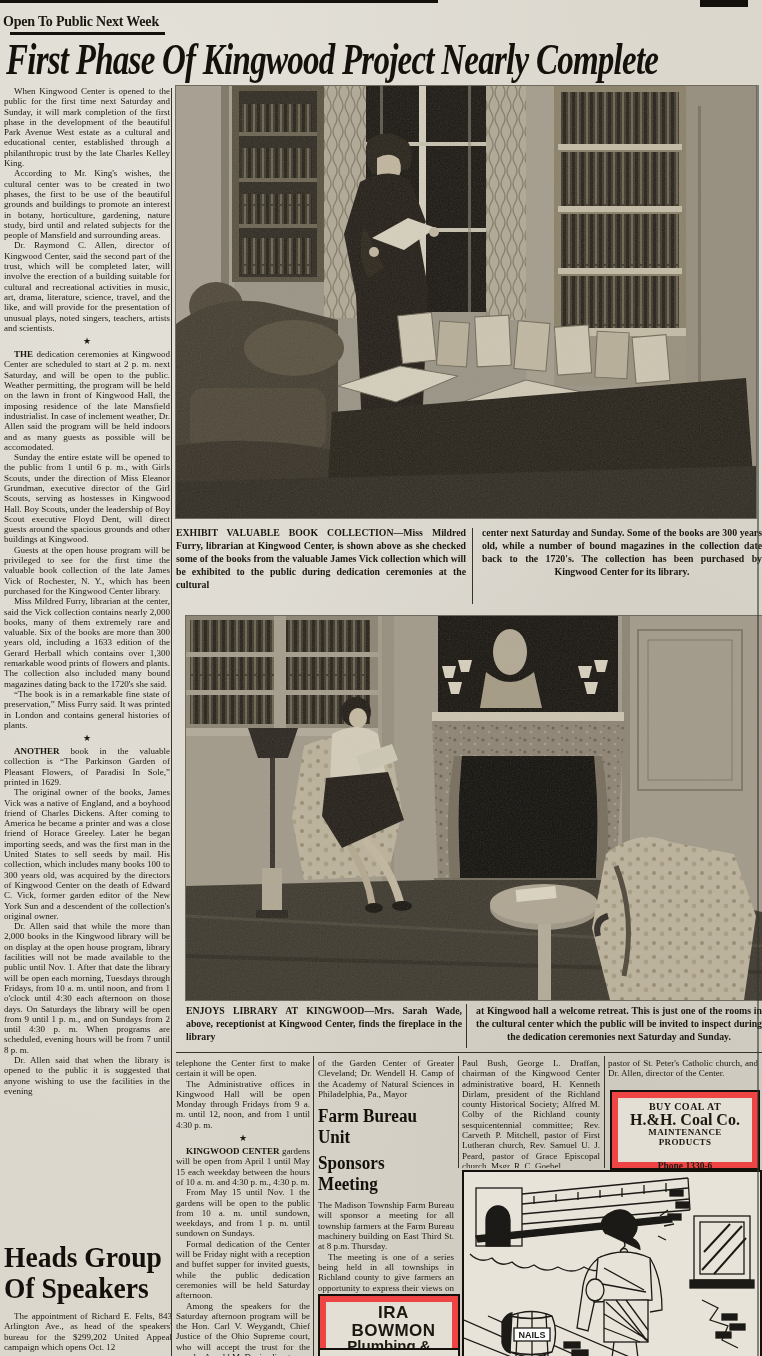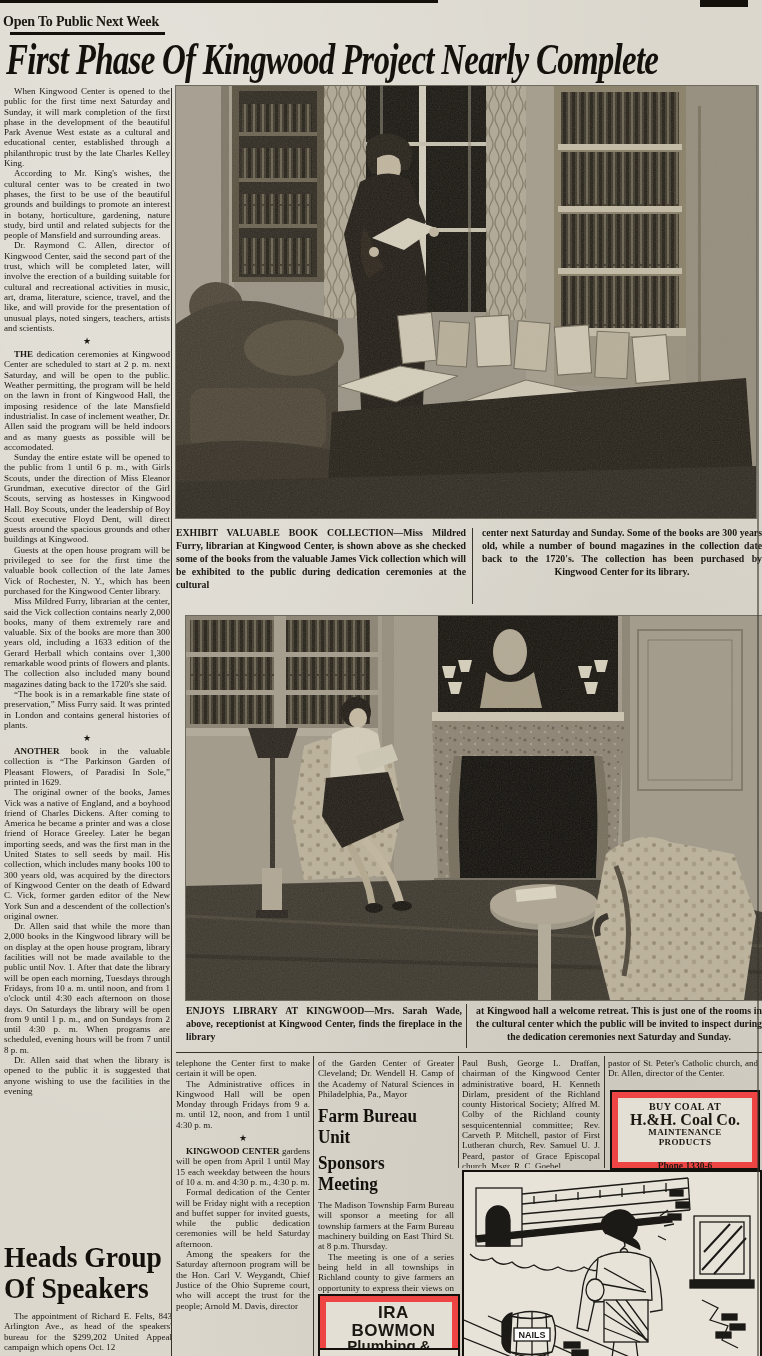--- a/index.html
+++ b/index.html
@@ -256,20 +256,21 @@
     <div class="caption cap-right" style="width:286px;">at Kingwood hall a welcome retreat.  This is just one of the rooms in the cultural center which the public will be invited to inspect during the dedication ceremonies next Saturday and Sunday.</div>
   </div>
   <div class="vrule" style="left:466px;top:1004px;height:44px;"></div>
   <div class="hrule" style="left:176px;top:1052px;width:586px;"></div>
 
   <div class="abs bodytext" style="left:176px;top:1058px;width:134px;height:298px;overflow:hidden;">
     <p class="cont">telephone the Center first to make certain it will be open.</p>
     <p>The Administrative offices in Kingwood Hall will be open Monday through Fridays from 9 a. m. until 12, noon, and from 1 until 4:30 p. m.</p>
     <p class="star">★</p>
     <p><span class="lead">KINGWOOD CENTER</span><span> gardens will be open from April 1 until May 15 each weekday between the hours of 10 a. m. and 4:30 p. m., 4:30 p. m.</span></p>
+    <p>From May 15 until Nov. 1 the gardens will be open to the public from 10 a. m. until sundown, weekdays, and from 1 p. m. until sundown on Sundays.</p>
     <p>Formal dedication of the Center will be Friday night with a reception and buffet supper for invited guests, while the public dedication ceremonies will be held Saturday afternoon.</p>
     <p>Among the speakers for the Saturday afternoon program will be the Hon. Carl V. Weygandt, Chief Justice of the Ohio Supreme court, who will accept the trust for the people; Arnold M. Davis, director</p>
   </div>
 
   <div class="abs" style="left:318px;top:1058px;width:136px;height:298px;overflow:hidden;">
     <div class="bodytext">
       <p class="cont">of the Garden Center of Greater Cleveland; Dr. Wendell H. Camp of the Academy of Natural Sciences in Philadelphia, Pa., Mayor</p>
     </div>
     <div class="farmhead">Farm Bureau Unit</div>
     <div class="farmhead" style="margin-top:0;">Sponsors Meeting</div>

